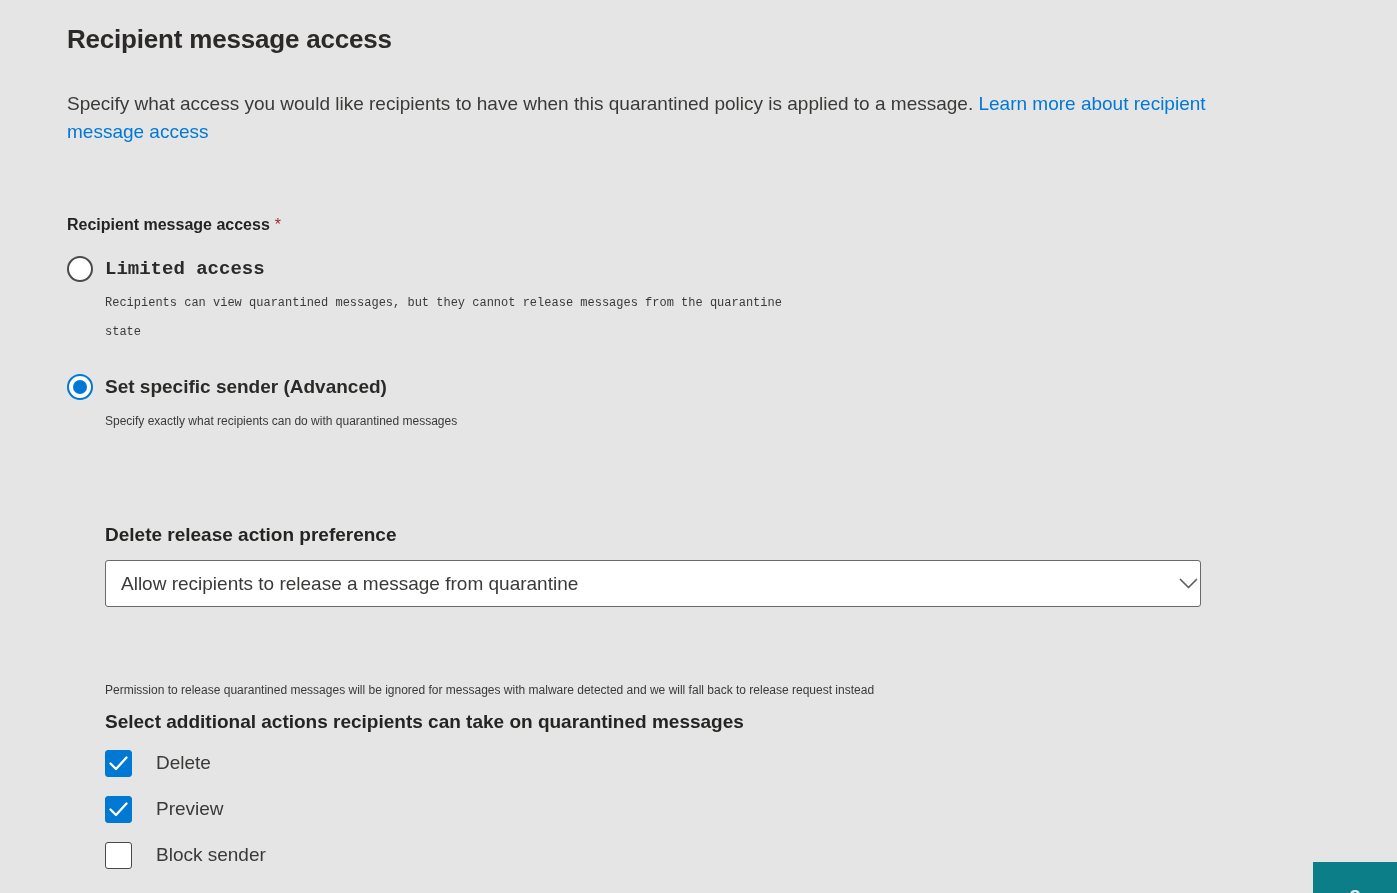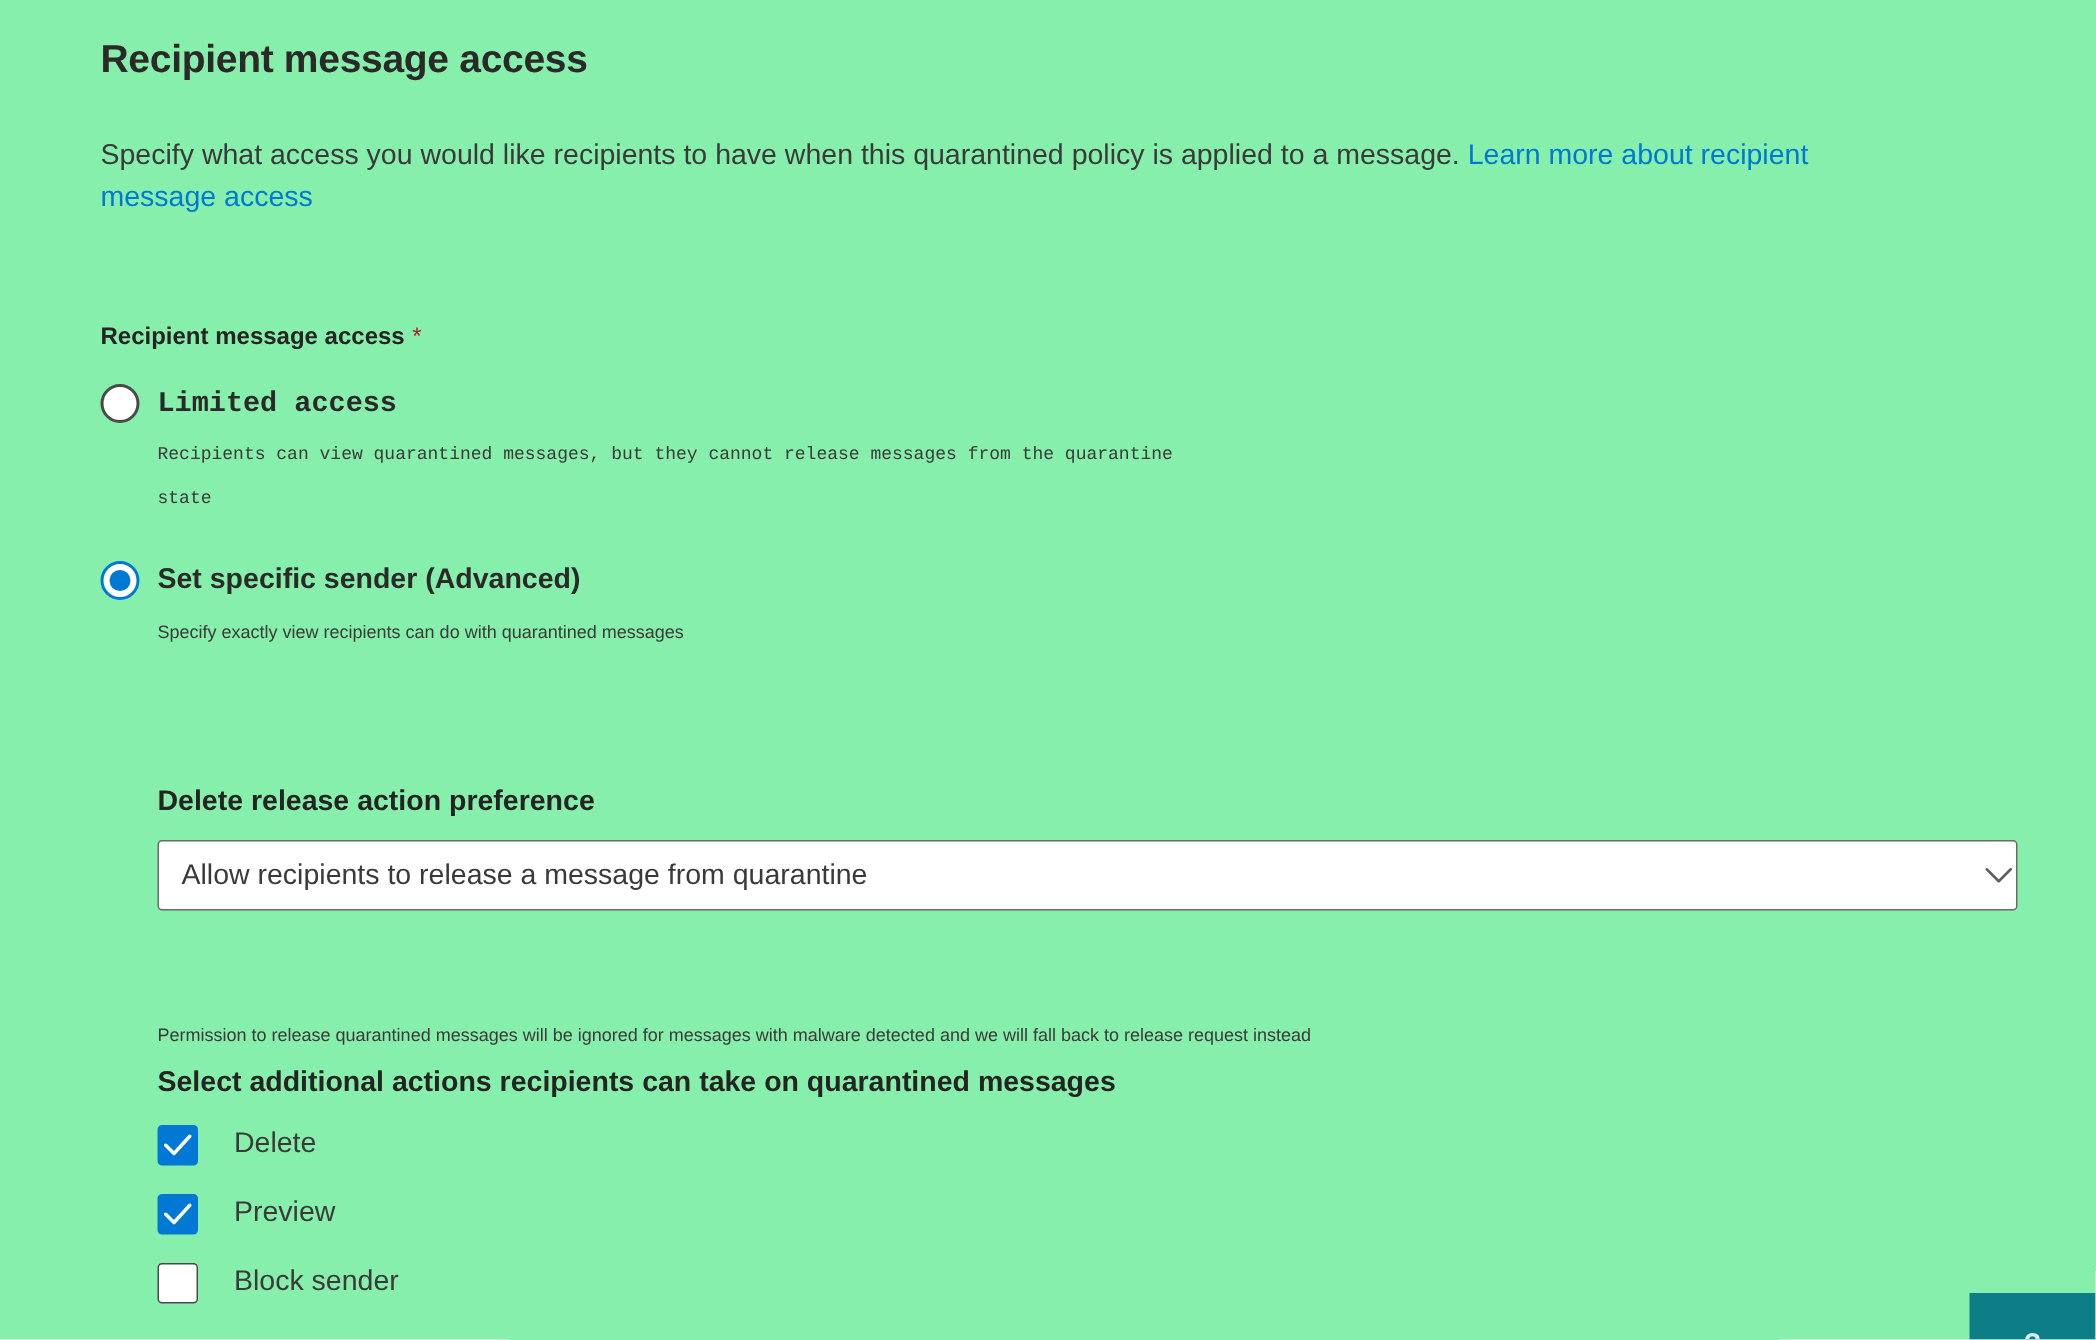--- a/index.html
+++ b/index.html
@@ -1,18 +1,18 @@
 <!DOCTYPE html>
 <html><head>
 <meta charset="utf-8">
 <style>
   * { margin:0; padding:0; box-sizing:border-box; }
   html,body { width:1397px; height:893px; background:#ffffff; overflow:hidden; }
   .canvas {
-    position:relative; width:1397px; height:893px; background:#86efac;
+    position:relative; width:1397px; height:893px; background:#e5e5e5;
     font-family:"Liberation Sans","DejaVu Sans",sans-serif; color:#323130;
   }
   .page-title {
     position:absolute; left:67px; top:24px;
     font-size:26px; font-weight:700; color:#2b2a29; letter-spacing:-0.2px;
   }
   .page-desc {
     position:absolute; left:67px; top:90px; width:1220px;
     font-size:19px; line-height:28px; color:#3b3a39;
   }
@@ -37,21 +37,21 @@
   }
   .radio-label { font-size:19px; font-weight:700; color:#2b2a29; }
   .radio-desc {
     margin:7px 0 0 38px; max-width:690px;
     font-size:12px; line-height:29px; color:#3b3a39;
   }
 
   .sub-label { position:absolute; left:105px; font-size:19px; font-weight:600; color:#252423; }
   .release-label { top:524px; }
   .dropdown {
-    position:absolute; left:105px; top:560px; width:1240px; height:47px;
+    position:absolute; left:105px; top:560px; width:1096px; height:47px;
     border:1.5px solid #6b6a68; border-radius:3px; background:#fff;
     display:flex; align-items:center; justify-content:space-between;
     padding:0 2px 0 15px; cursor:pointer;
   }
   .dropdown-value { font-size:19px; color:#3b3a39; }
   .chevron { flex:none; display:flex; align-items:center; }
   .release-note {
     position:absolute; left:105px; top:630px; width:1175px;
     font-size:12px; line-height:29px; color:#3b3a39;margin-top:46px;
   }
@@ -96,21 +96,21 @@
       <span class="radio-label">Limited access</span>
     </div>
     <p class="radio-desc">Recipients can view quarantined messages, but they cannot release messages from the quarantine state</p>
   </div>
 
   <div class="radio-option opt-1 selected">
     <div class="radio-row">
       <span class="radio-circle"></span>
       <span class="radio-label">Set specific sender (Advanced)</span>
     </div>
-    <p class="radio-desc">Specify exactly view recipients can do with quarantined messages</p>
+    <p class="radio-desc">Specify exactly what recipients can do with quarantined messages</p>
   </div>
 
   <div class="sub-label release-label">Delete release action preference</div>
 
   <div class="dropdown">
     <span class="dropdown-value">Allow recipients to release a message from quarantine</span>
     <span class="chevron">
       <svg width="19" height="12" viewBox="0 0 19 12">
         <path d="M1.5 1.5 L9.5 9.5 L17.5 1.5" fill="none" stroke="#5f5e5c" stroke-width="1.7" stroke-linecap="round" stroke-linejoin="round"></path>
       </svg>

